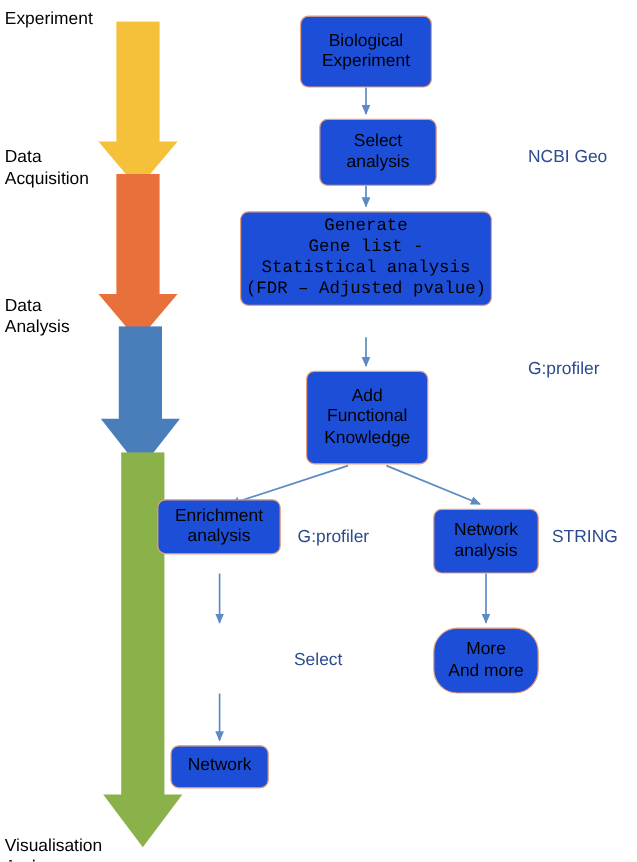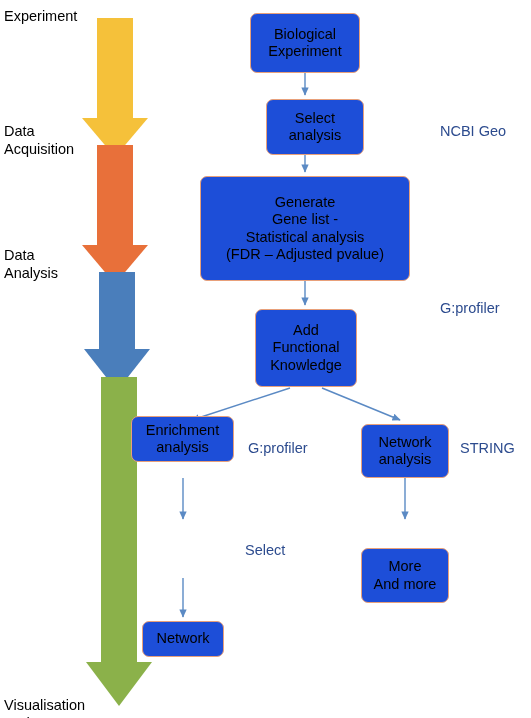--- a/index.html
+++ b/index.html
@@ -107,32 +107,32 @@
   <div class="stage-label" style="left:4px; top:247px;">Data
 Analysis</div>
   <div class="stage-label" style="left:4px; top:661px;margin-top:36px;">Visualisation
 And
 Meta analysis</div>
 
   <div class="node" style="left:250px; top:13px; width:110px; height:60px;">Biological
 Experiment</div>
   <div class="node" style="left:266px; top:99px; width:98px; height:56px;">Select
 analysis</div>
-  <div class="node" style="left:200px; top:176px; width:210px; height:105px;">Generate
+  <div class="node" style="left:200px; top:176px; width:210px; height:79px;font-family:Liberation Mono, monospace;">Generate
 Gene list -
 Statistical analysis
 (FDR – Adjusted pvalue)</div>
   <div class="node" style="left:255px; top:309px; width:102px; height:78px;">Add
 Functional
 Knowledge</div>
   <div class="node" style="left:131px; top:416px; width:103px; height:46px;">Enrichment
 analysis</div>
   <div class="node" style="left:361px; top:424px; width:88px; height:54px;">Network
 analysis</div>
-  <div class="node" style="left:361px; top:548px; width:88px; height:55px;">More
+  <div class="node" style="left:361px; top:523px; width:88px; height:55px;border-radius:20px;">More
 And more</div>
   <div class="node" style="left:142px; top:621px; width:82px; height:36px;">Network</div>
 
   <div class="tool-label" style="left:440px; top:123px;">NCBI Geo</div>
   <div class="tool-label" style="left:440px; top:300px;">G:profiler</div>
   <div class="tool-label" style="left:248px; top:440px;">G:profiler</div>
   <div class="tool-label" style="left:460px; top:440px;">STRING</div>
   <div class="tool-label" style="left:245px; top:542px;">Select</div>
 
 </div>

